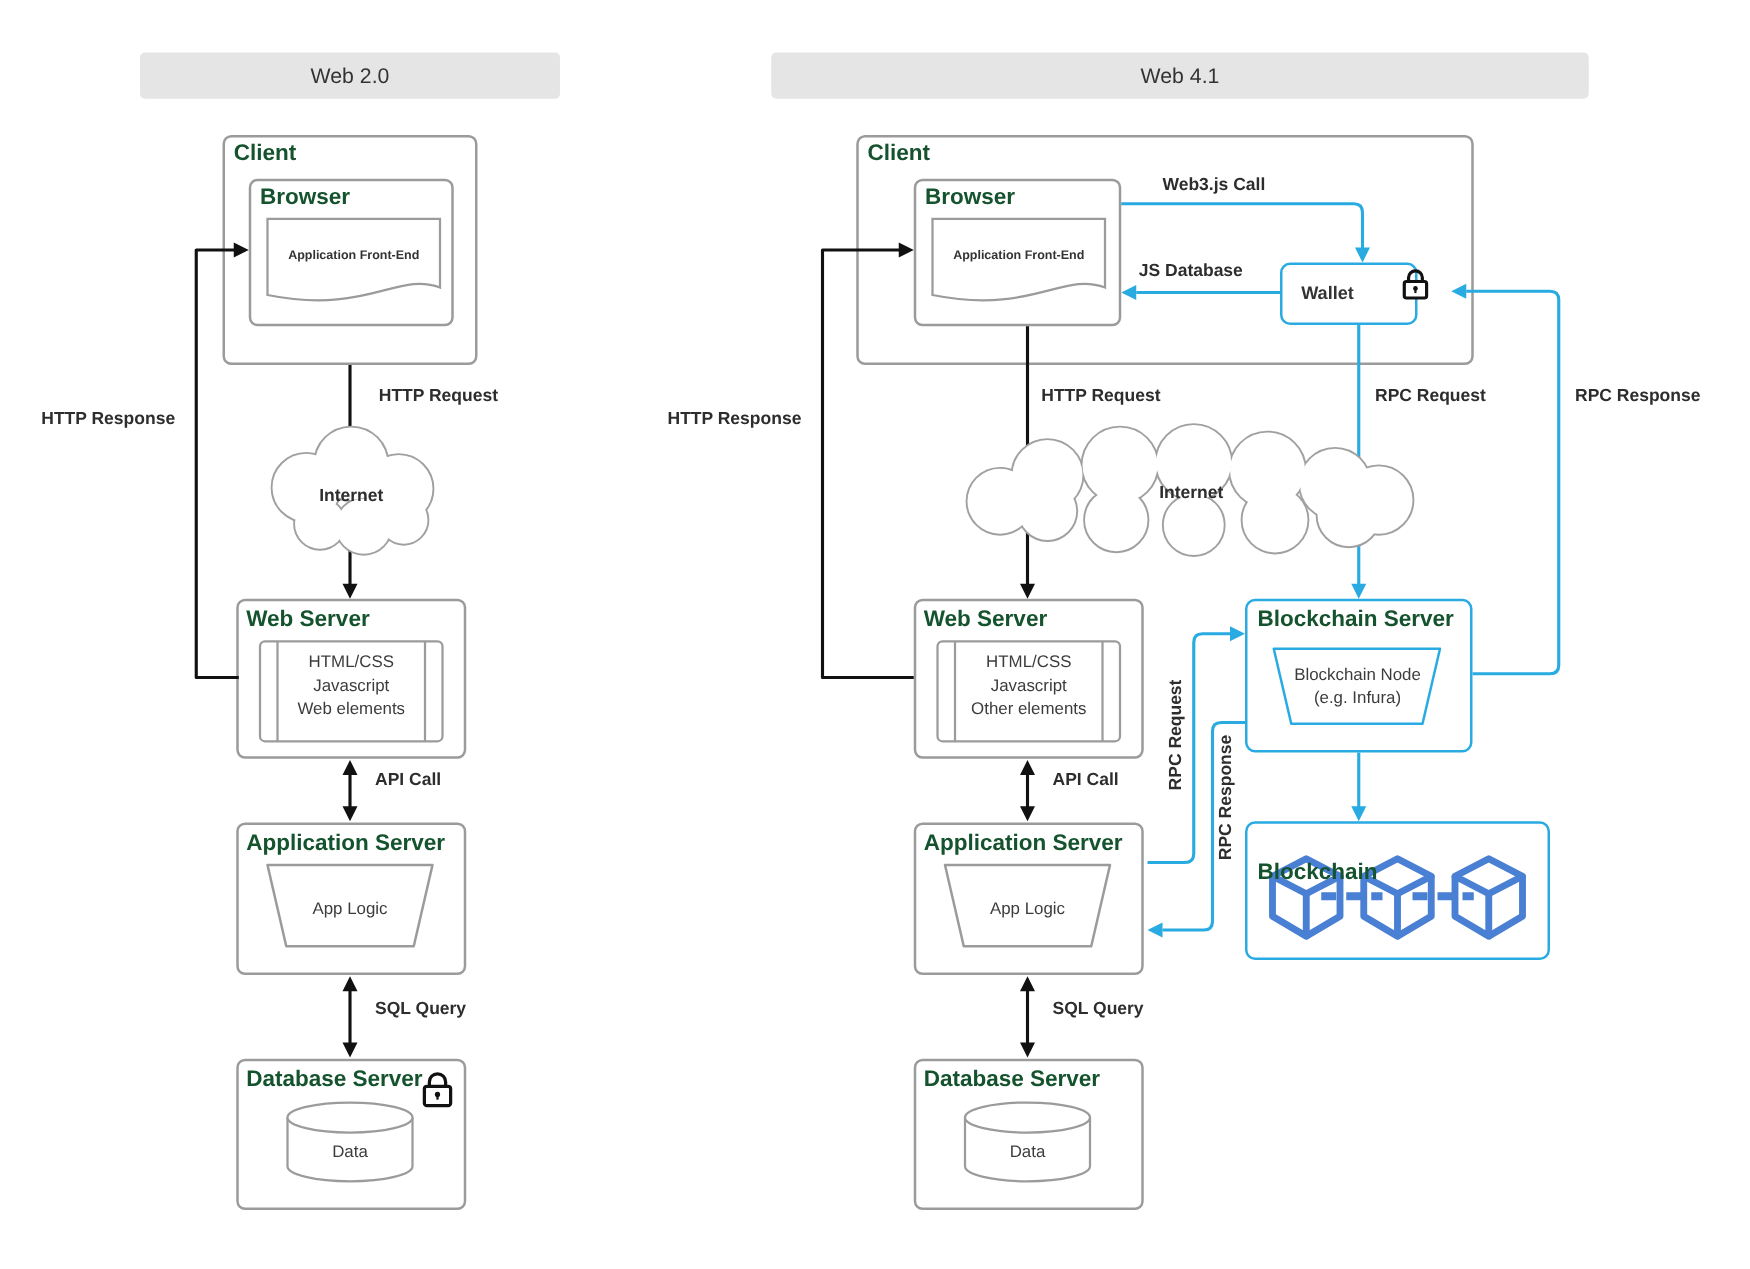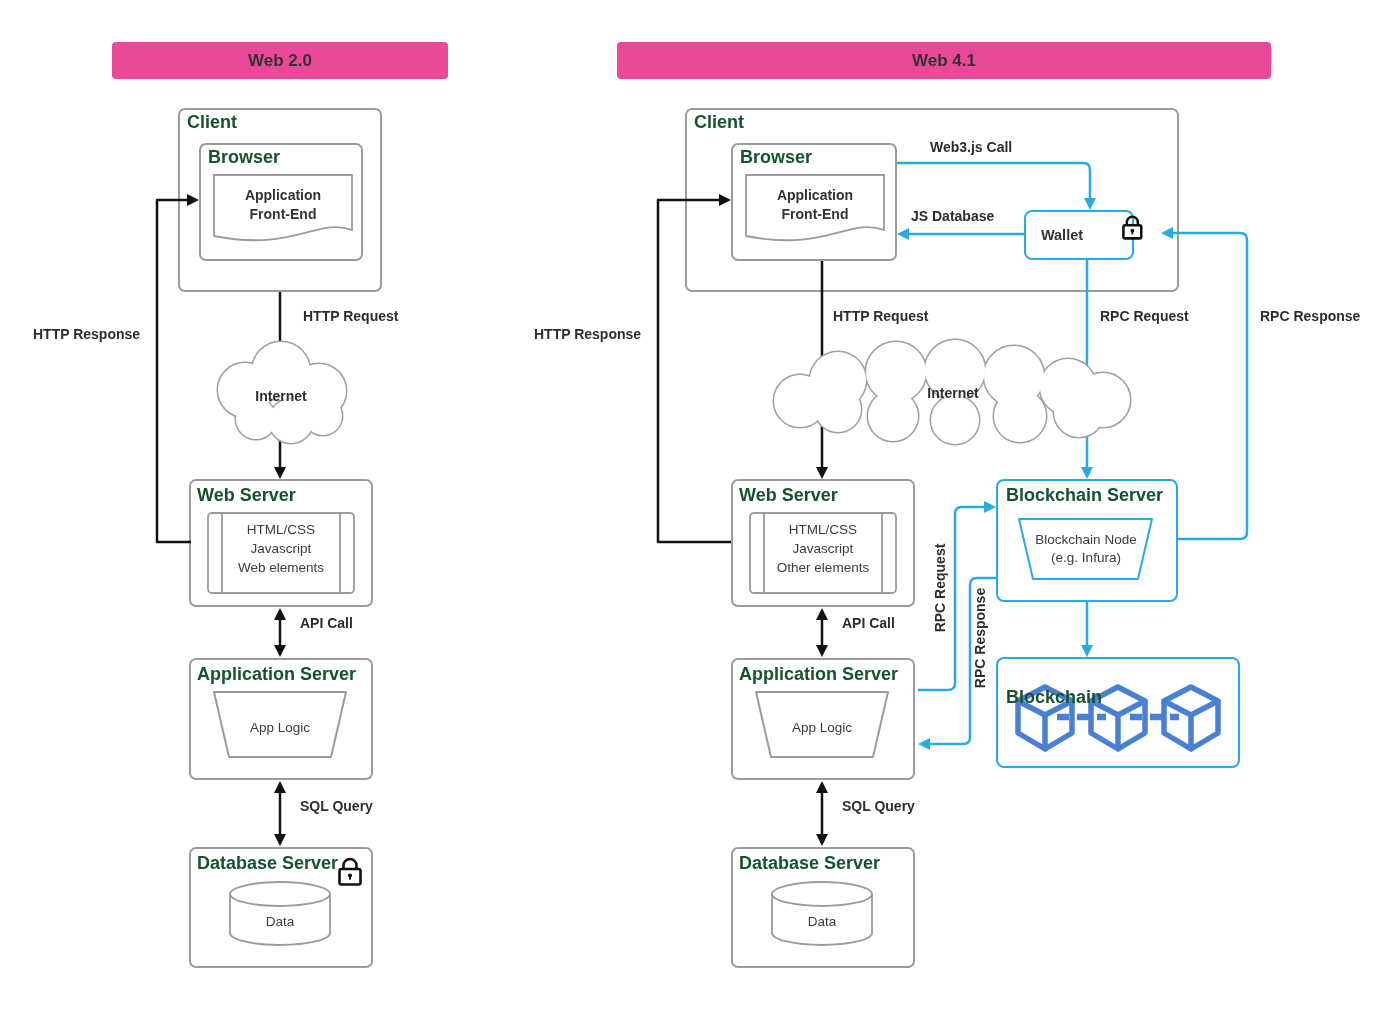--- a/index.html
+++ b/index.html
@@ -1,29 +1,29 @@
 <!DOCTYPE html>
 <html><head>
 <meta charset="utf-8">
 <style>
   html,body{margin:0;padding:0;background:#ffffff;}
   .stage{position:relative;width:1400px;height:1015px;background:#fff;overflow:hidden;
          font-family:"Liberation Sans",sans-serif;}
-  .hdr{position:absolute;background:#ec4899;border-radius:4px;display:flex;align-items:center;
-       justify-content:center;font-weight:700;font-size:17px;color:#333;}
+  .hdr{position:absolute;background:#e5e5e5;border-radius:4px;display:flex;align-items:center;
+       justify-content:center;font-weight:400;font-size:17px;color:#333;}
   .box{position:absolute;background:#fff;border:2px solid #9b9b9b;border-radius:7px;box-sizing:border-box;}
   .box-blue{position:absolute;background:#fff;border:2px solid #29abe2;border-radius:8px;box-sizing:border-box;}
   .svglayer{position:absolute;left:0;top:0;pointer-events:none;}
   .lbl{position:absolute;font-weight:700;font-size:14px;color:#2d2d2d;white-space:nowrap;}
   .boxlbl{position:absolute;font-weight:700;font-size:18px;color:#14532d;white-space:nowrap;}
   .ctr{transform:translate(-50%,-50%);text-align:center;}
   .vert{transform:translate(-50%,-50%) rotate(-90deg);}
   .inner{position:absolute;font-weight:400;font-size:13.5px;line-height:19px;color:#3c3c3c;
          text-align:center;white-space:nowrap;}
-  .afe{position:absolute;font-weight:700;font-size:14px;line-height:19px;color:#333;
+  .afe{position:absolute;font-weight:700;font-size:10px;line-height:19px;color:#333;
        text-align:center;width:112px;}
   .wallet-lbl{font-weight:700;font-size:14.5px;color:#333;position:absolute;left:0;right:34px;
               top:0;bottom:0;display:flex;align-items:center;justify-content:center;}
 </style>
 </head>
 <body>
 
 <div class="stage">
 
   <div class="hdr" style="left:112px;top:42px;width:336px;height:37px;">Web 2.0</div>

